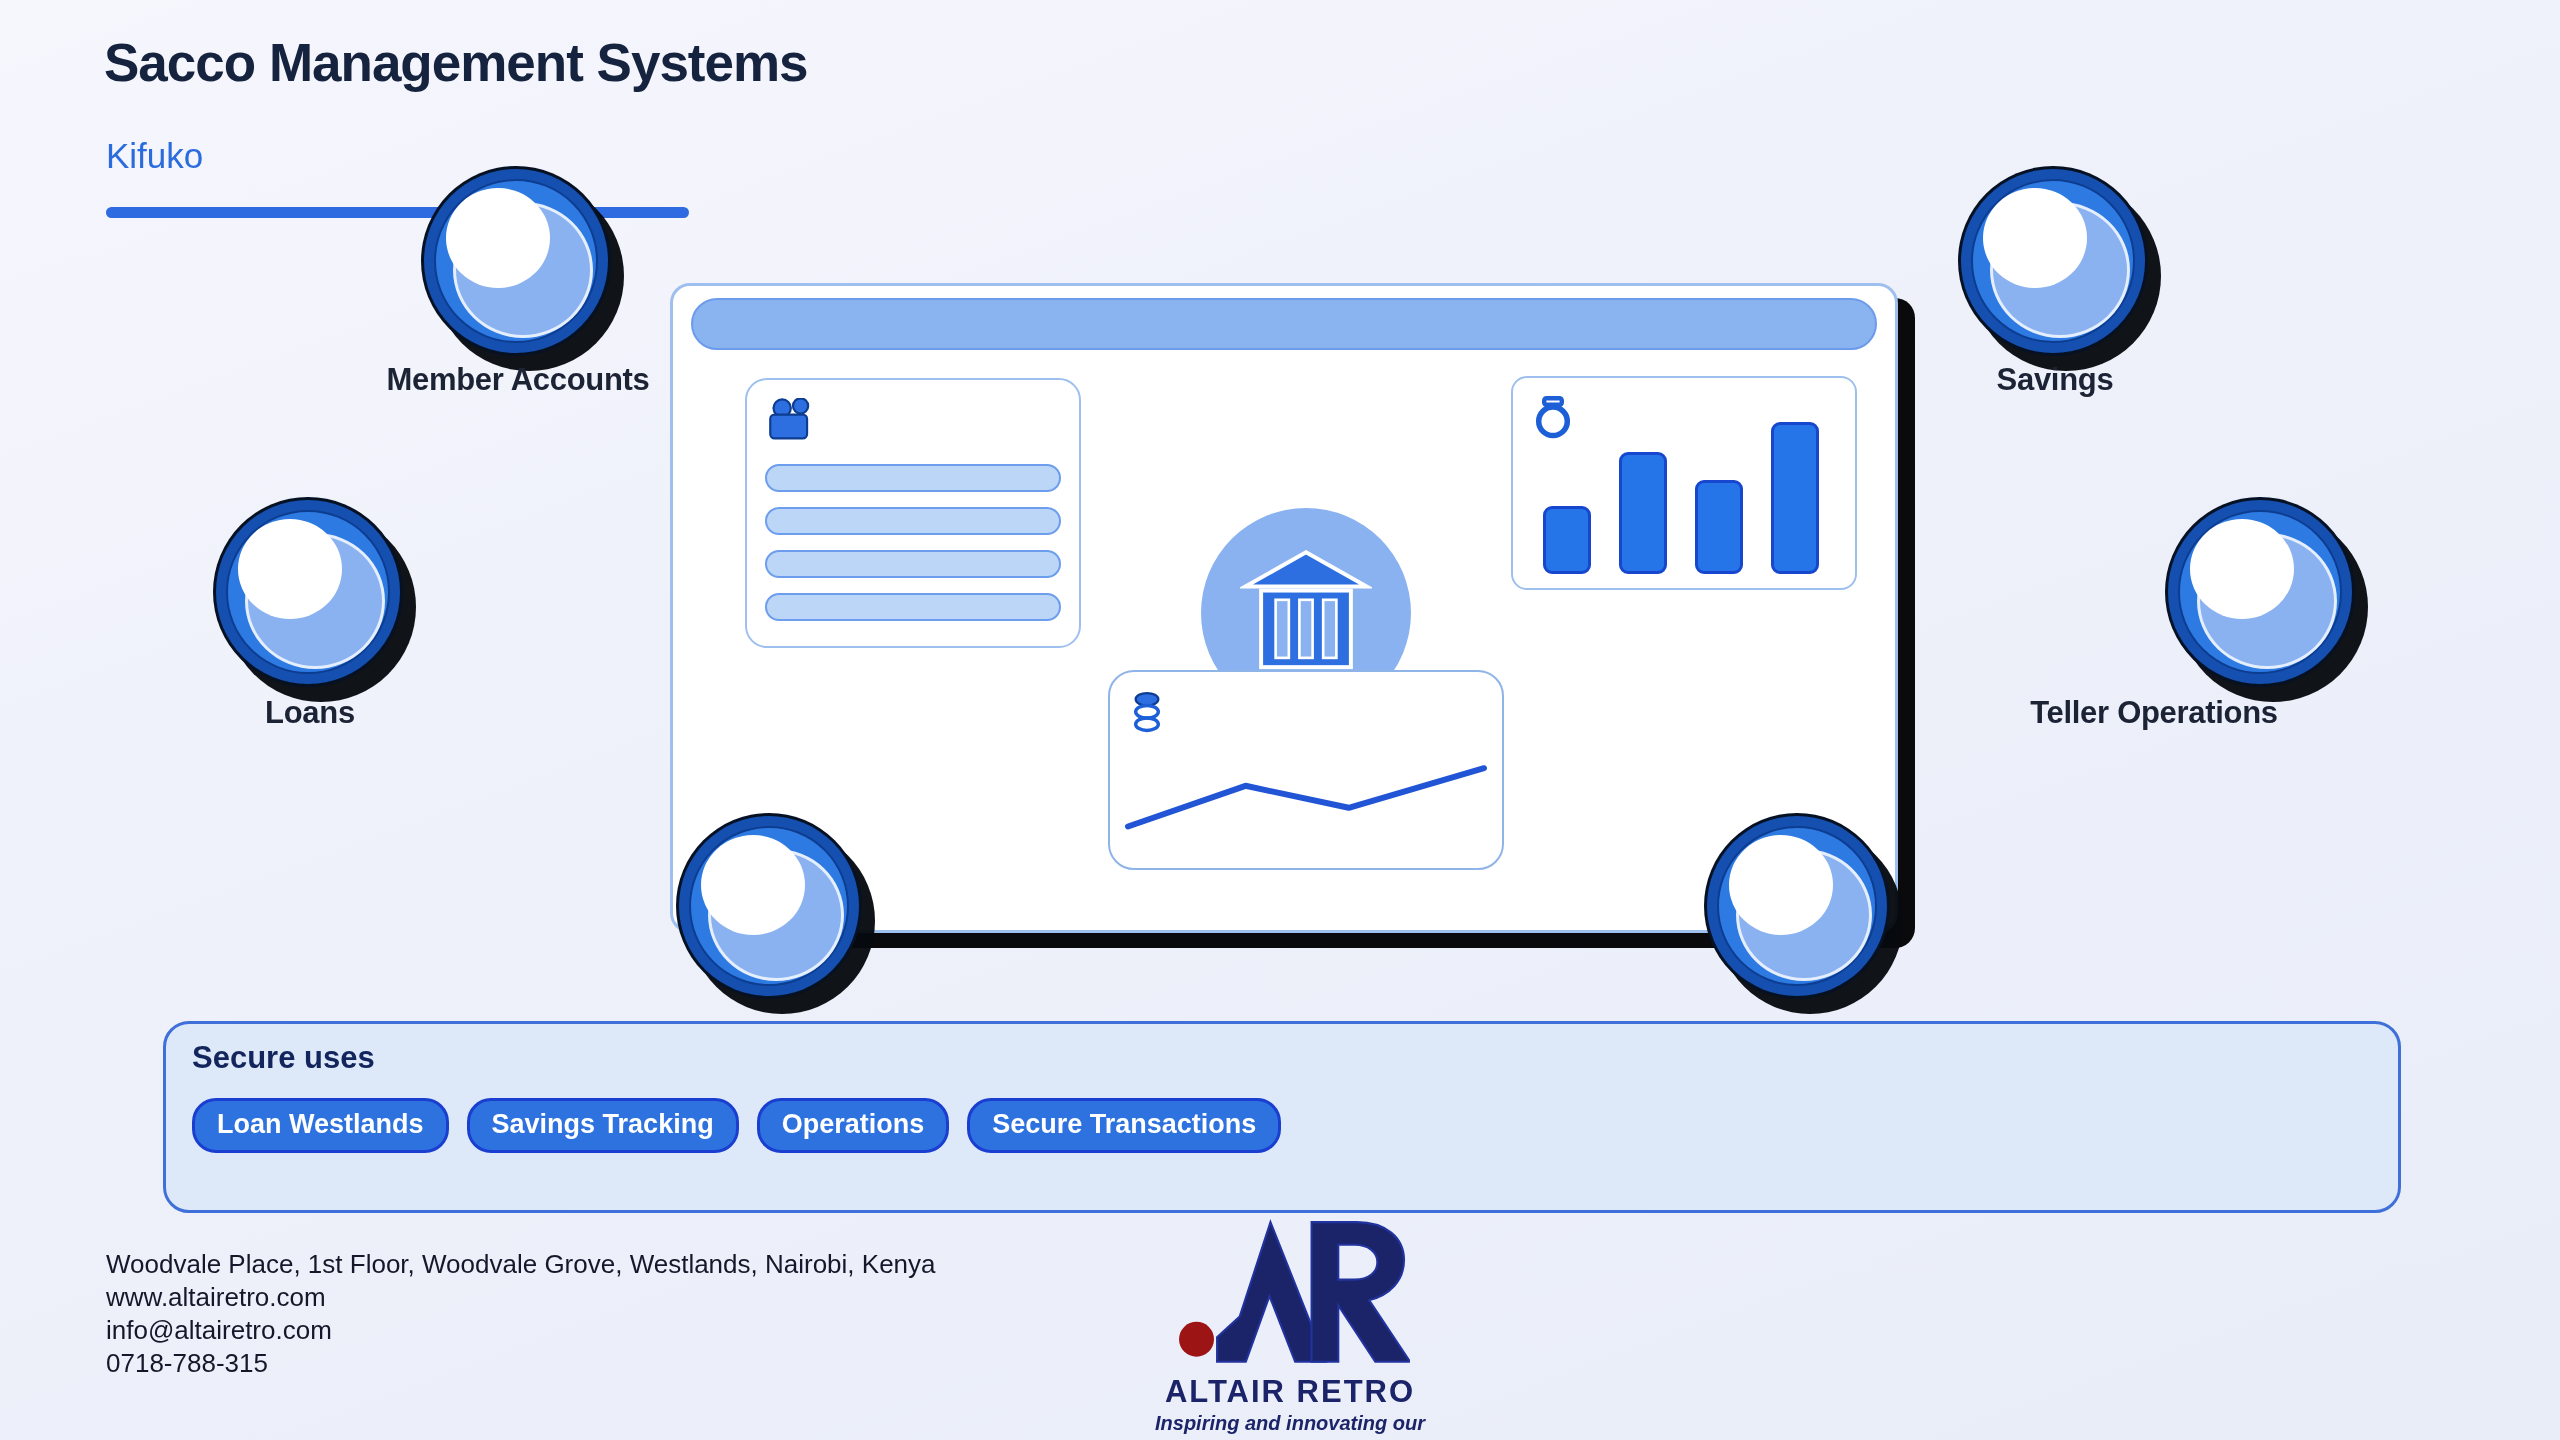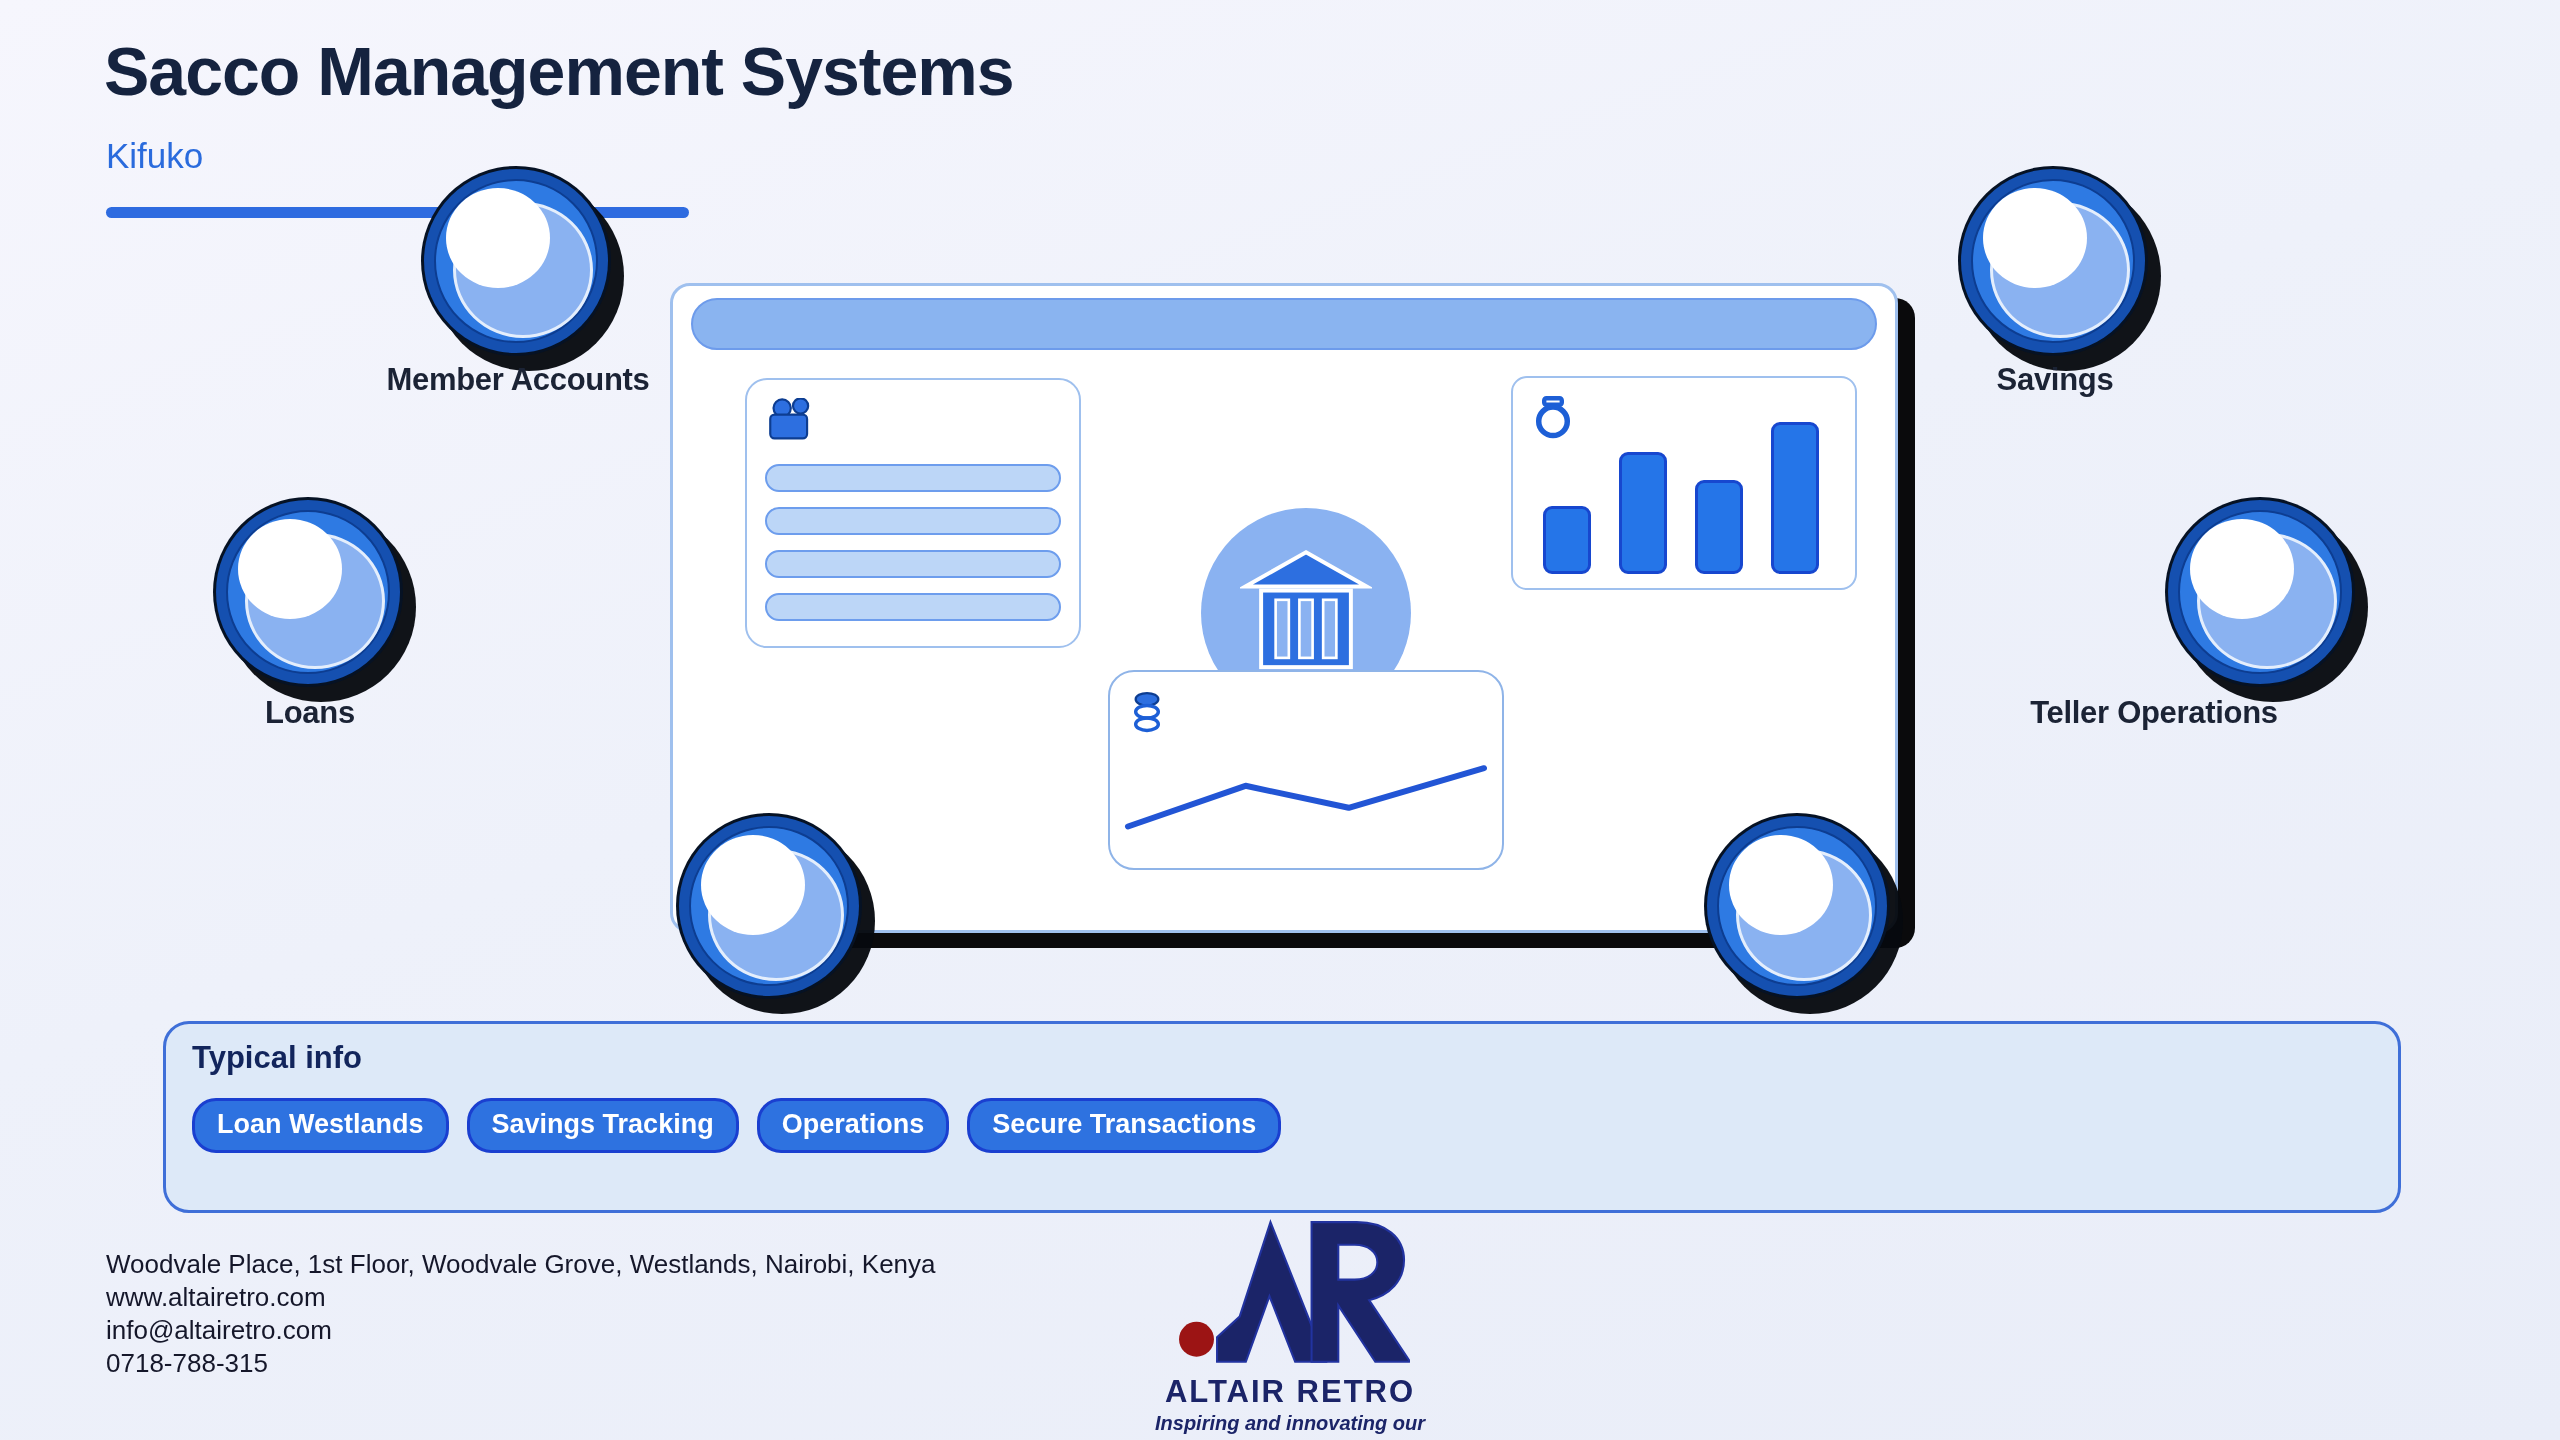--- a/index.html
+++ b/index.html
@@ -6,21 +6,21 @@
   *{box-sizing:border-box;}
   .canvas{
     position:relative;width:2560px;height:1440px;overflow:hidden;
     background:linear-gradient(160deg,#f6f6fd 0%,#eef1fa 45%,#e9edf8 100%);
     font-family:"Liberation Sans", sans-serif;
   }
 
   
   .page-title{
     position:absolute;left:104px;top:32px;
-    font-size:68px;font-weight:800;letter-spacing:-1px;color:#15233f;
+    font-size:53px;font-weight:800;letter-spacing:-1px;color:#15233f;
   }
   .page-subtitle{
     position:absolute;left:106px;top:136px;
     font-size:35px;font-weight:400;color:#2a6bdd;
   }
   .title-rule{
     position:absolute;left:106px;top:207px;width:583px;height:11px;
     border-radius:6px;background:#2e6be0;
   }
 
@@ -190,21 +190,21 @@
     <div class="b4"></div>
   </div>
   <div class="badge" style="left:1704px;top:813px;width:186px;height:186px;z-index:3;">
     <div class="b1"></div>
     <div class="b2"></div>
     <div class="b3"></div>
     <div class="b4"></div>
   </div>
 
   <div class="uses-panel">
-    <div class="uses-heading">Typical info</div>
+    <div class="uses-heading">Secure uses</div>
     <div class="pill-row">
       <div class="pill">Loan Westlands</div>
       <div class="pill">Savings Tracking</div>
       <div class="pill">Operations</div>
       <div class="pill">Secure Transactions</div>
     </div>
   </div>
 
   <div class="footer">
     <div>Woodvale Place, 1st Floor, Woodvale Grove, Westlands, Nairobi, Kenya</div>

